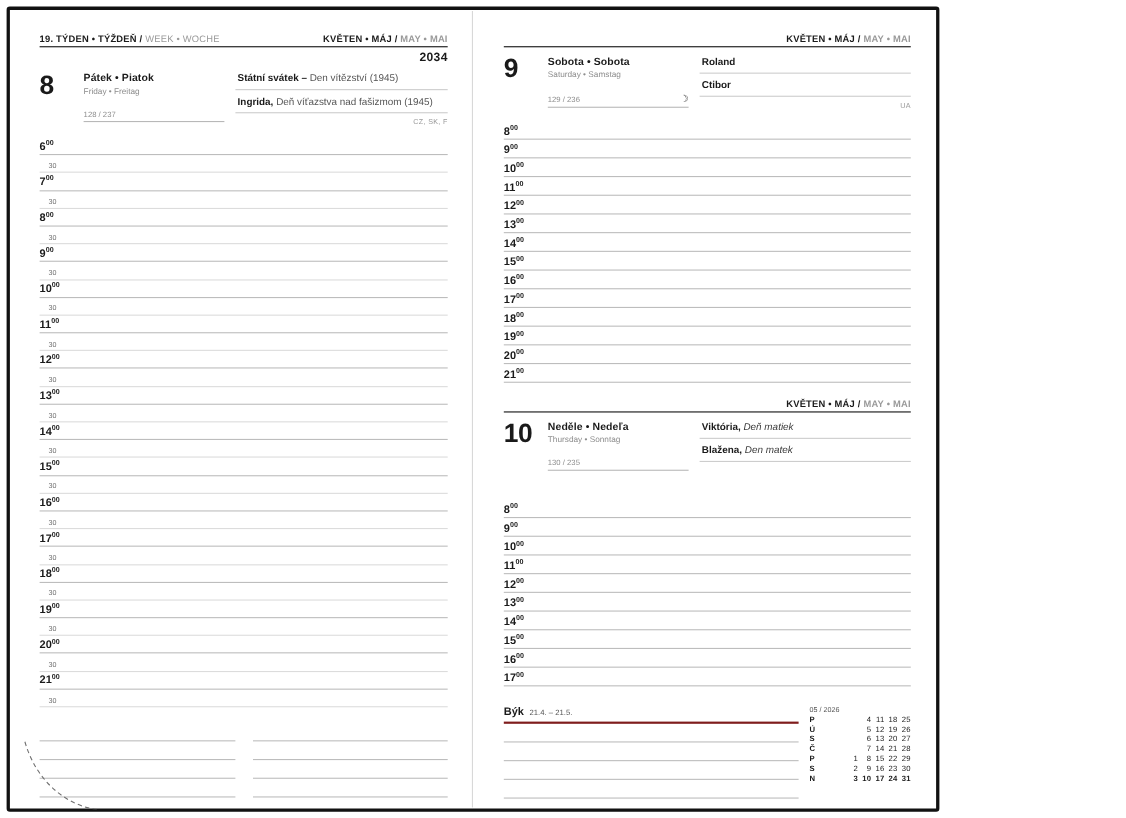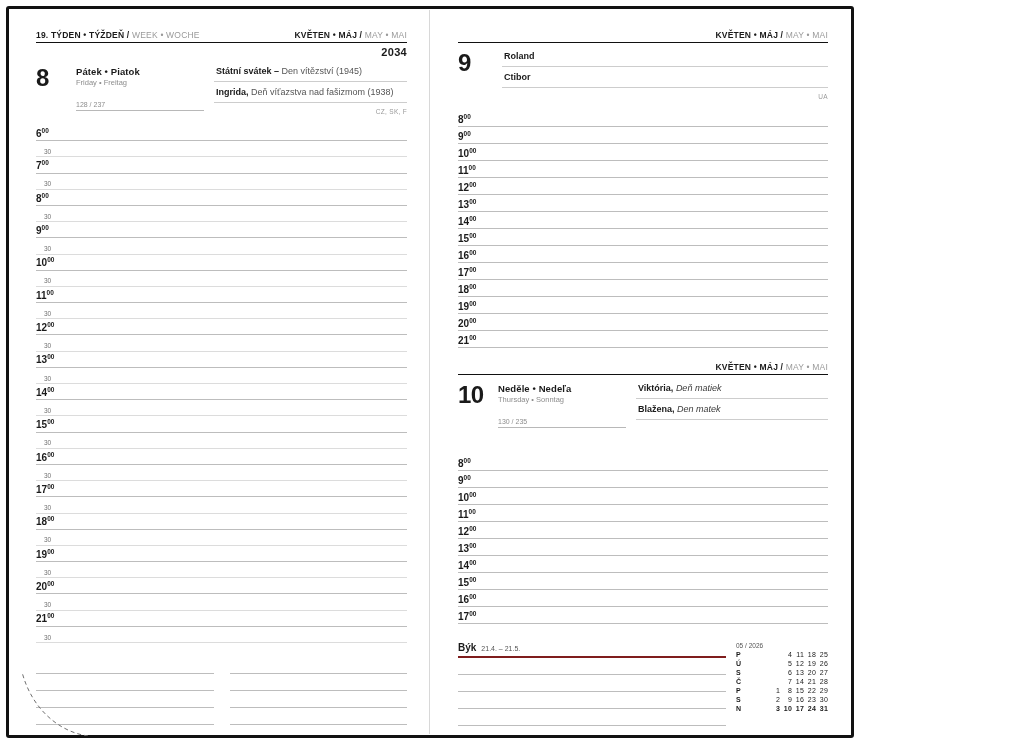--- a/index.html
+++ b/index.html
@@ -72,21 +72,21 @@
   .runhead .week .light {
     font-weight: normal;
     color: #9a9a9a;
   }
   .runhead .month {
     font-weight: bold;
     font-size: 8.5px;
     text-align: right;
   }
   .runhead .month .light {
-    font-weight: normal;
+    font-weight: bold;
     color: #9a9a9a;
   }
   .year {
     text-align: right;
     font-weight: bold;
     font-size: 11px;
     margin-top: 3px;
     letter-spacing: .3px;
   }
 
@@ -321,21 +321,21 @@
           <div class="dayname-sub">Friday • Freitag</div>
           <div class="daymeta">128 / 237</div>
         </div>
         <div class="names">
           <div class="nameline">
             <b>Státní svátek –</b>
             <span class="grey">Den vítězství (1945)</span>
           </div>
           <div class="nameline">
             <b>Ingrida,</b>
-            <span class="grey">Deň víťazstva nad fašizmom (1938)</span>
+            <span class="grey">Deň víťazstva nad fašizmom (1945)</span>
           </div>
           <div class="country">CZ, SK, F</div>
         </div>
       </div>
 
       <div class="hours">
         <div class="hrow">
             <span class="hlabel">6<sup>00</sup></span>
           </div>
         <div class="hrow half">
@@ -461,20 +461,28 @@
         <div class="week"></div>
         <div class="month">
           <span>KVĚTEN • MÁJ /</span>
           <span class="light">MAY • MAI</span>
         </div>
       </div>
 
       <div class="dayhead">
         <div class="numcol">
           <div class="daynum">9</div>
+        </div>
+        <div class="daynames">
+          <div class="dayname-main">Sobota • Sobota</div>
+          <div class="dayname-sub">Saturday • Samstag</div>
+          <div class="daymeta withmoon">
+            <span>129 / 236</span>
+            <span class="moon">☽</span>
+          </div>
         </div>
         <div class="names">
           <div class="nameline">
             <b>Roland</b>
           </div>
           <div class="nameline">
             <b>Ctibor</b>
           </div>
           <div class="country">UA</div>
         </div>

